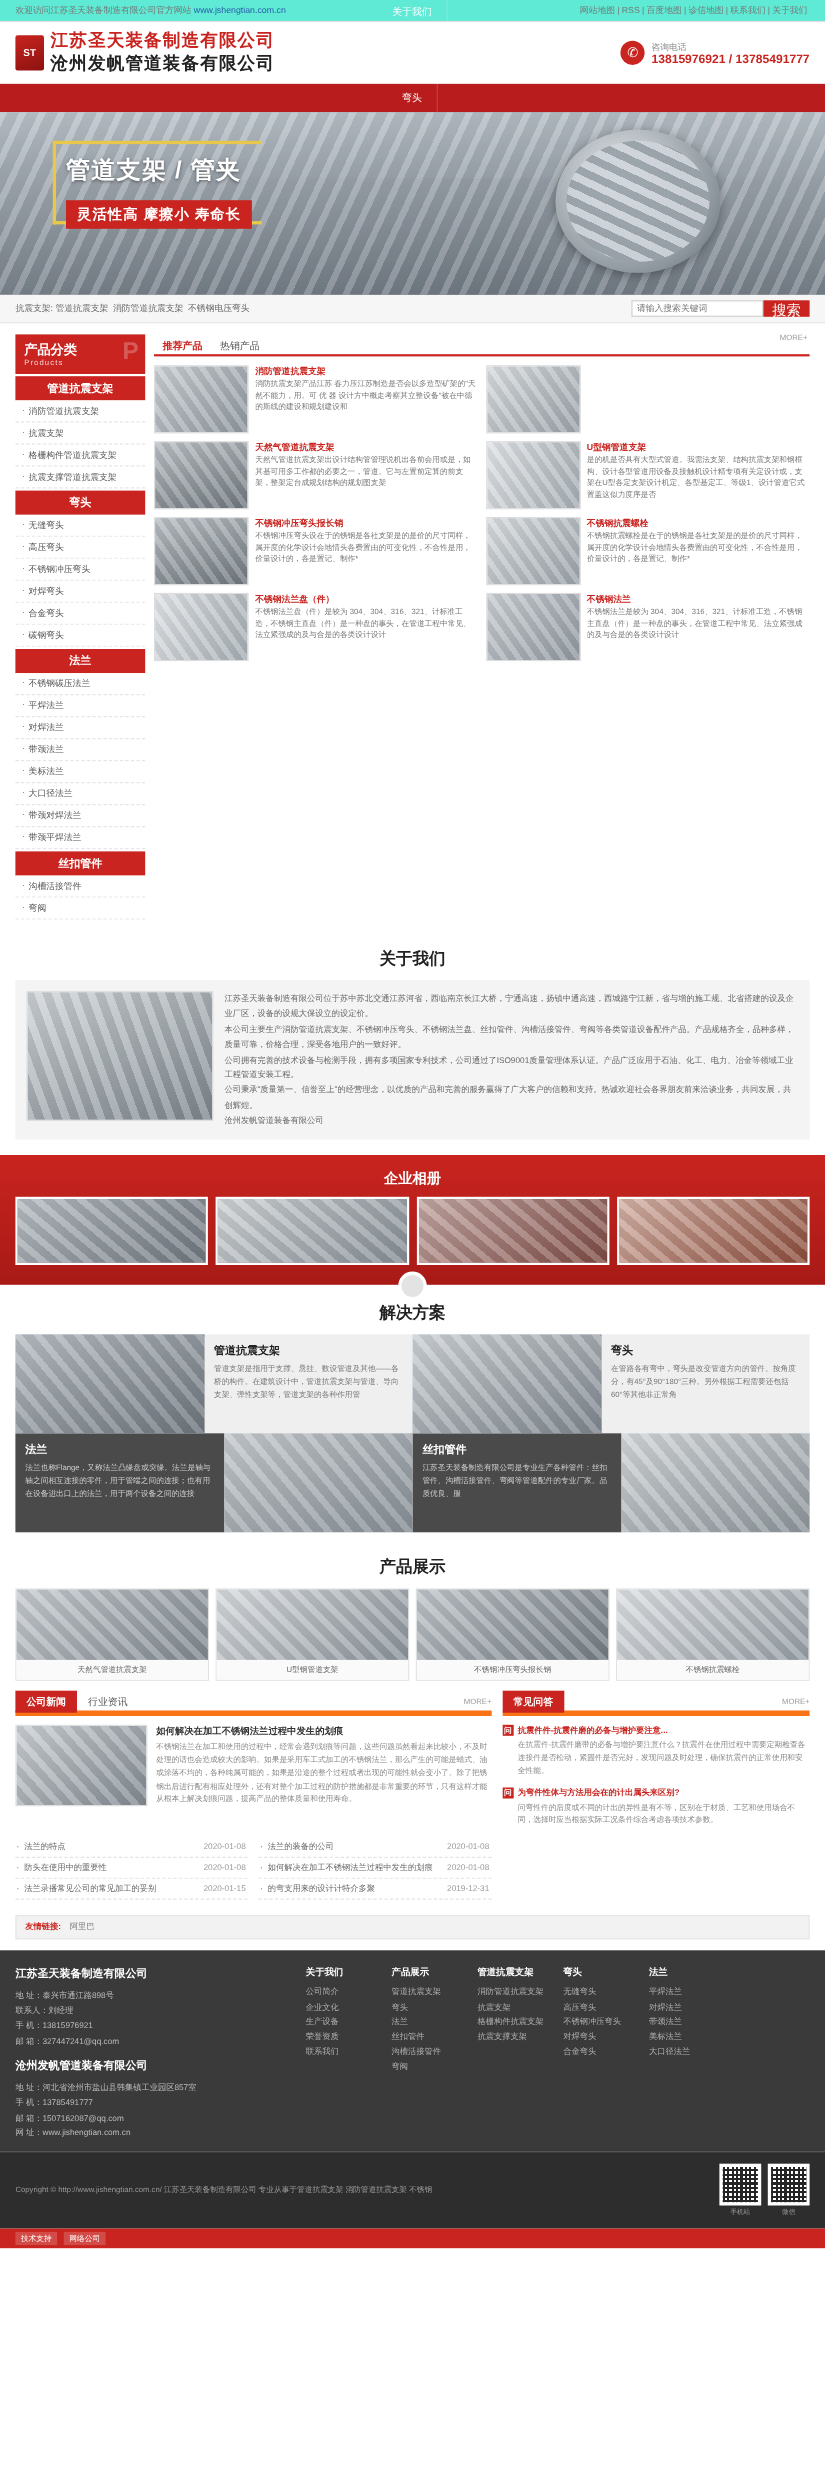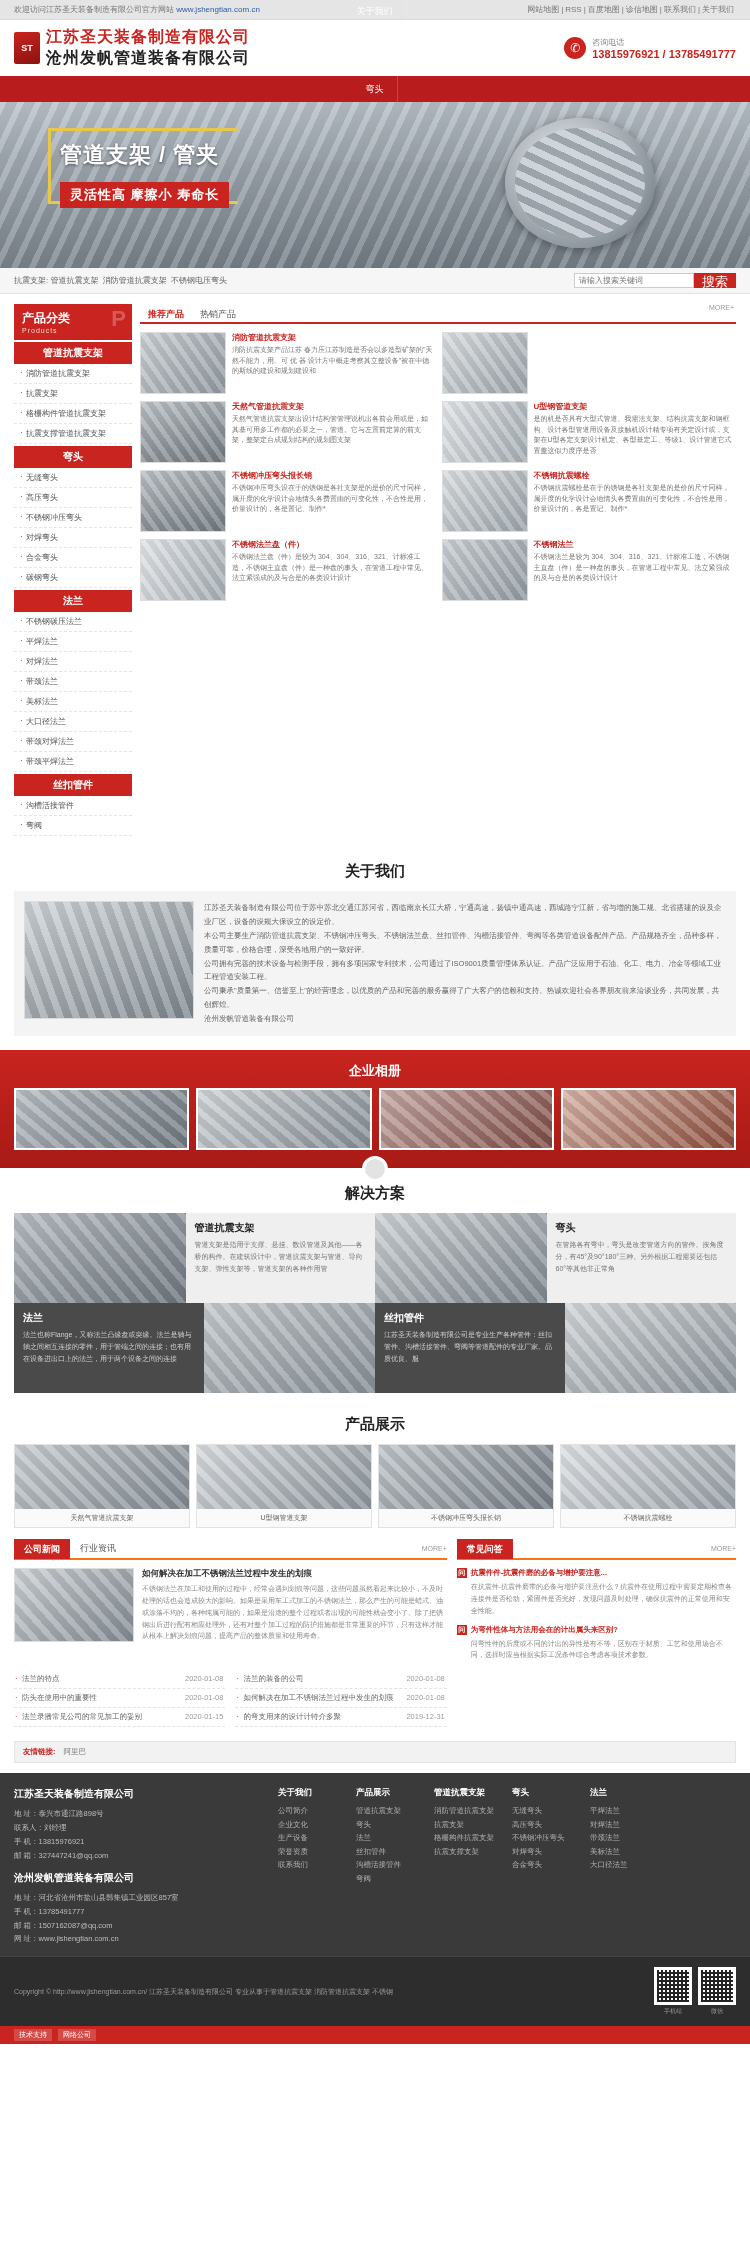--- a/index.html
+++ b/index.html
@@ -7,21 +7,21 @@
     width: 750px;
     font-family: "Liberation Sans", sans-serif;
     font-size: 11px;
     color: #333;
     background: #fff;
   }
   .page { width: 750px; position: relative; }
 
   
   .topbar {
-    background: #e5e5e5;
+    background: #5eead4;
     border-bottom: 1px solid #ddd;
     height: 20px;
     display: flex;
     align-items: center;
     justify-content: space-between;
     padding: 0 14px;
     font-size: 8px;
     color: #777;
   }
   .topbar .welcome em { color: #2a5caa; font-style: normal; }
@@ -349,21 +349,21 @@
 
   
   .bottom-wrap {
     display: flex; gap: 10px;
     margin: 6px 14px 14px;
   }
   .news-col { flex: 1.55; min-width: 0; }
   .faq-col { flex: 1; min-width: 0; }
   .bar {
     display: flex; align-items: center;
-    border-bottom: 2px solid #f97316;
+    border-bottom: 5px solid #f97316;
     height: 20px;
   }
   .bar .bt {
     background: #c9241f; color: #fff;
     font-size: 9px; font-weight: bold;
     padding: 0 10px; line-height: 20px;
   }
   .bar .bt2 { color: #555; font-size: 9px; padding: 0 10px; }
   .bar .more { margin-left: auto; font-size: 7px; color: #999; }
 

